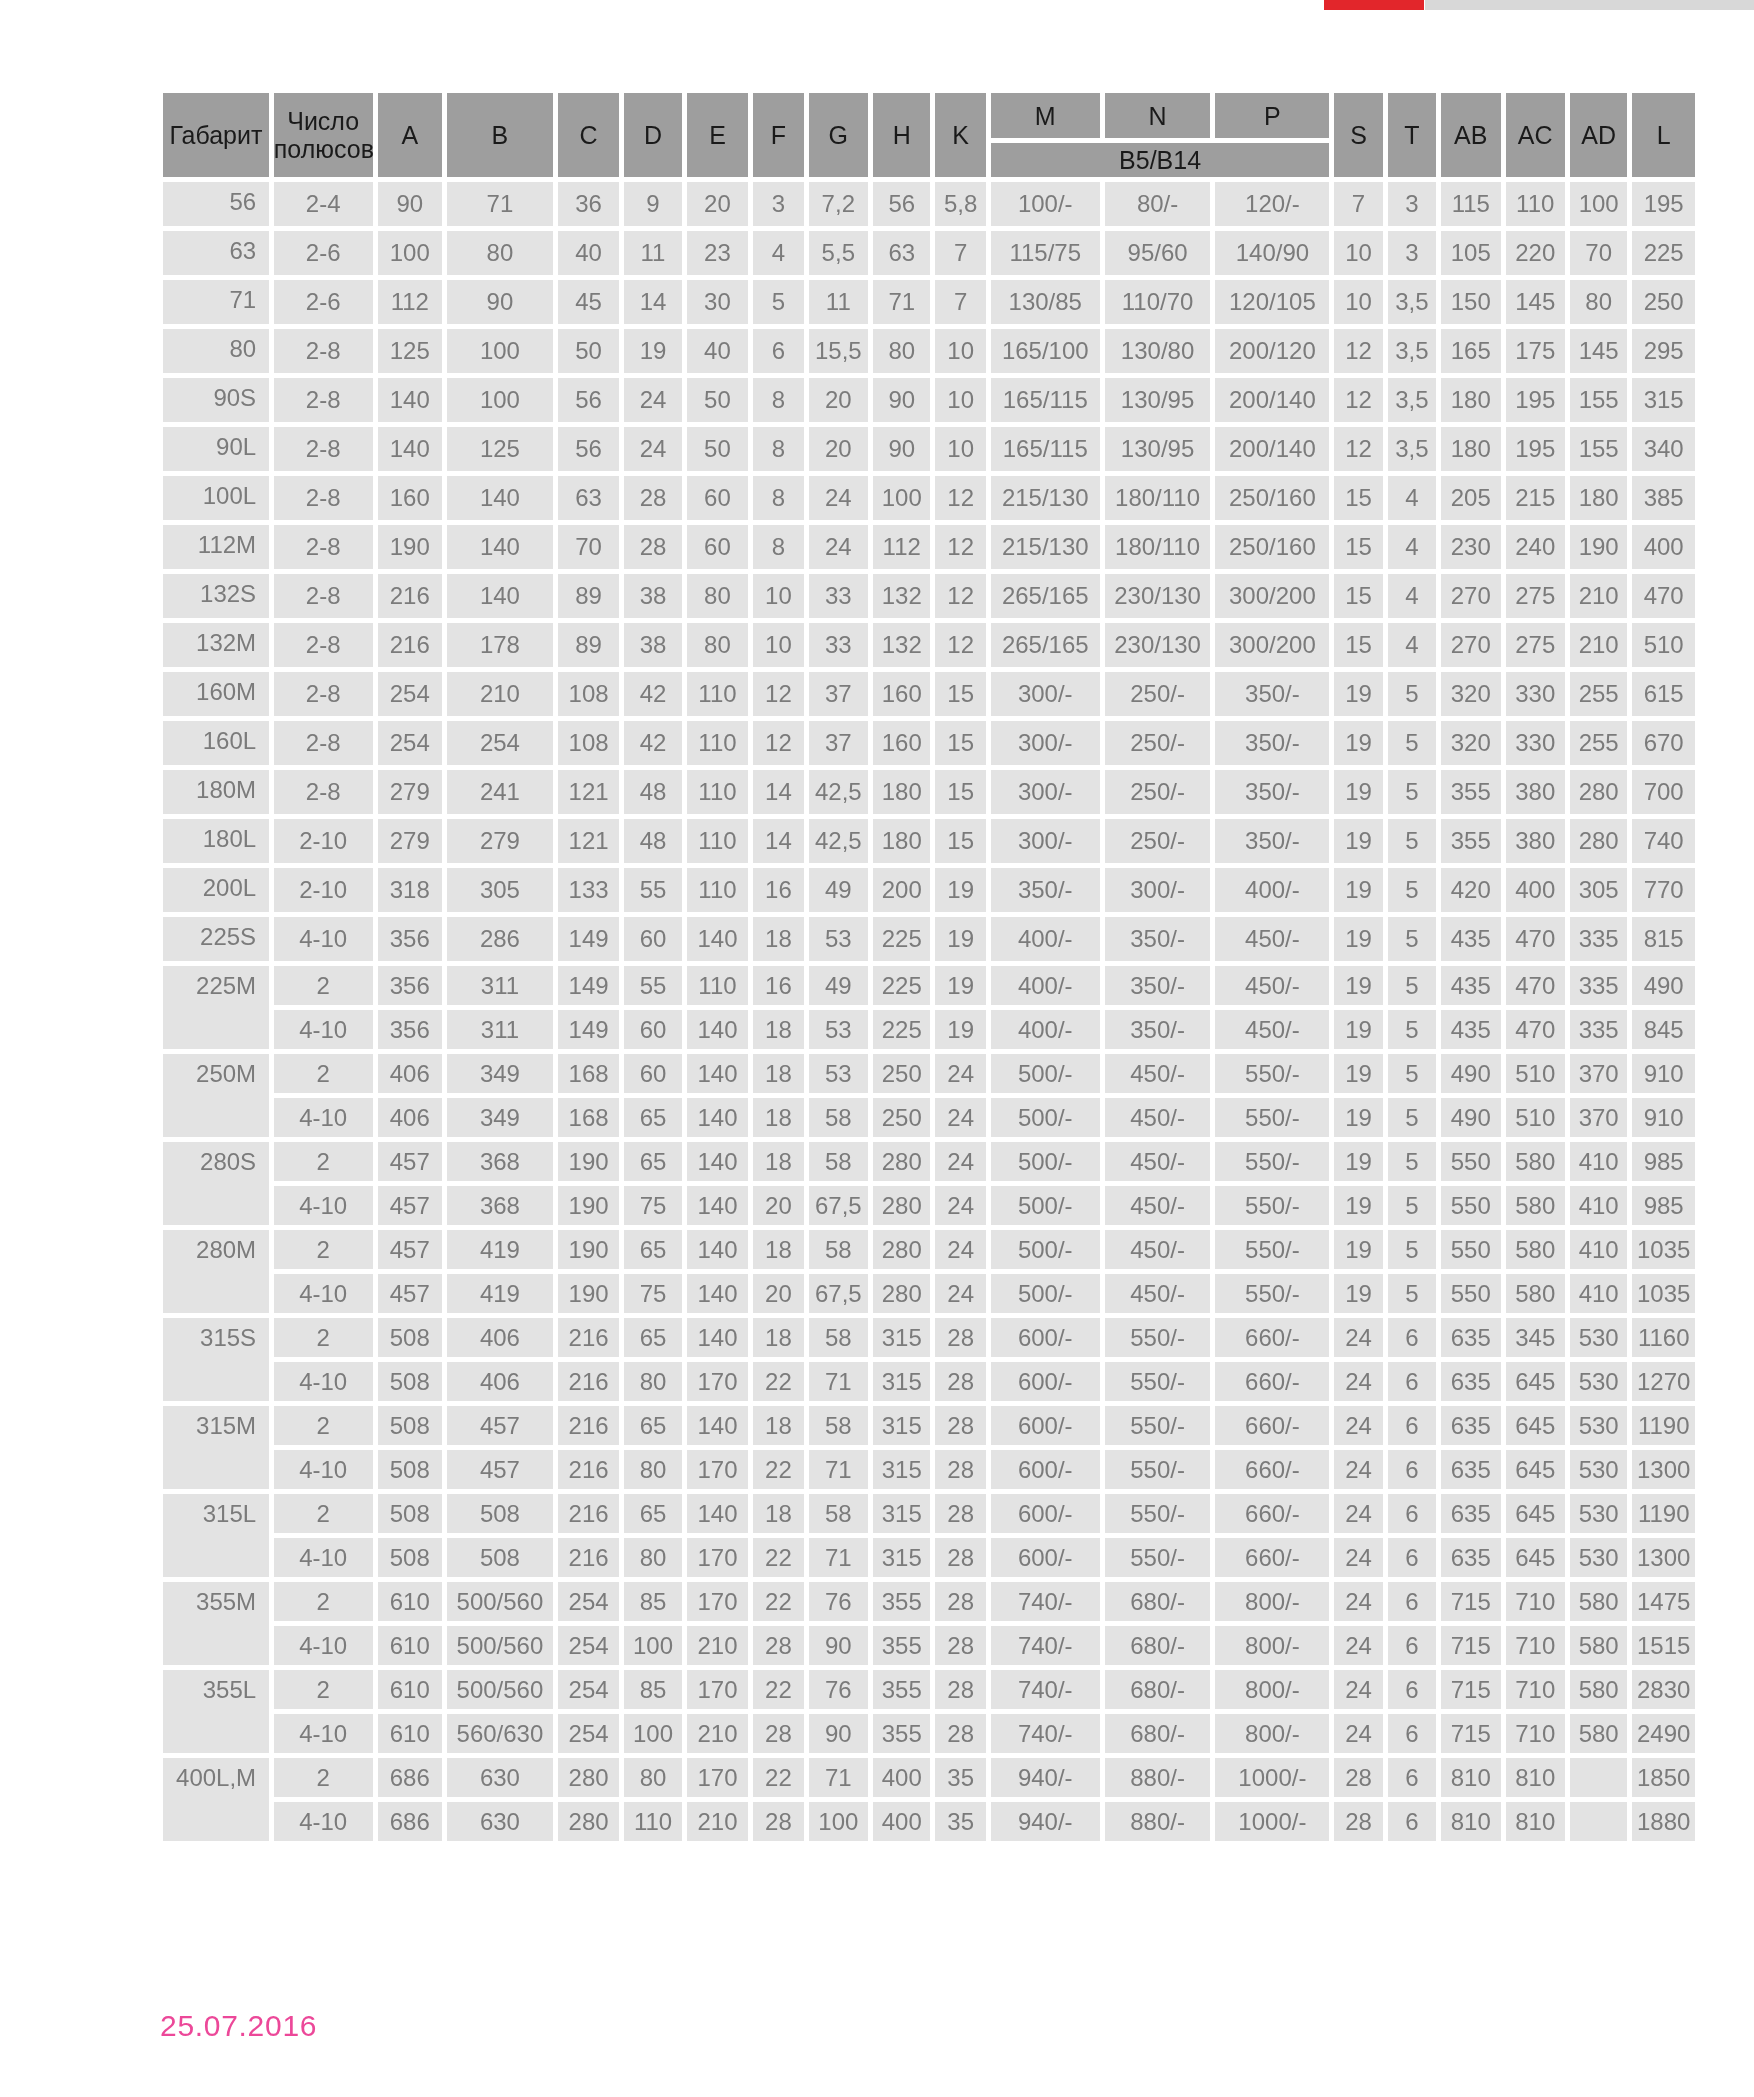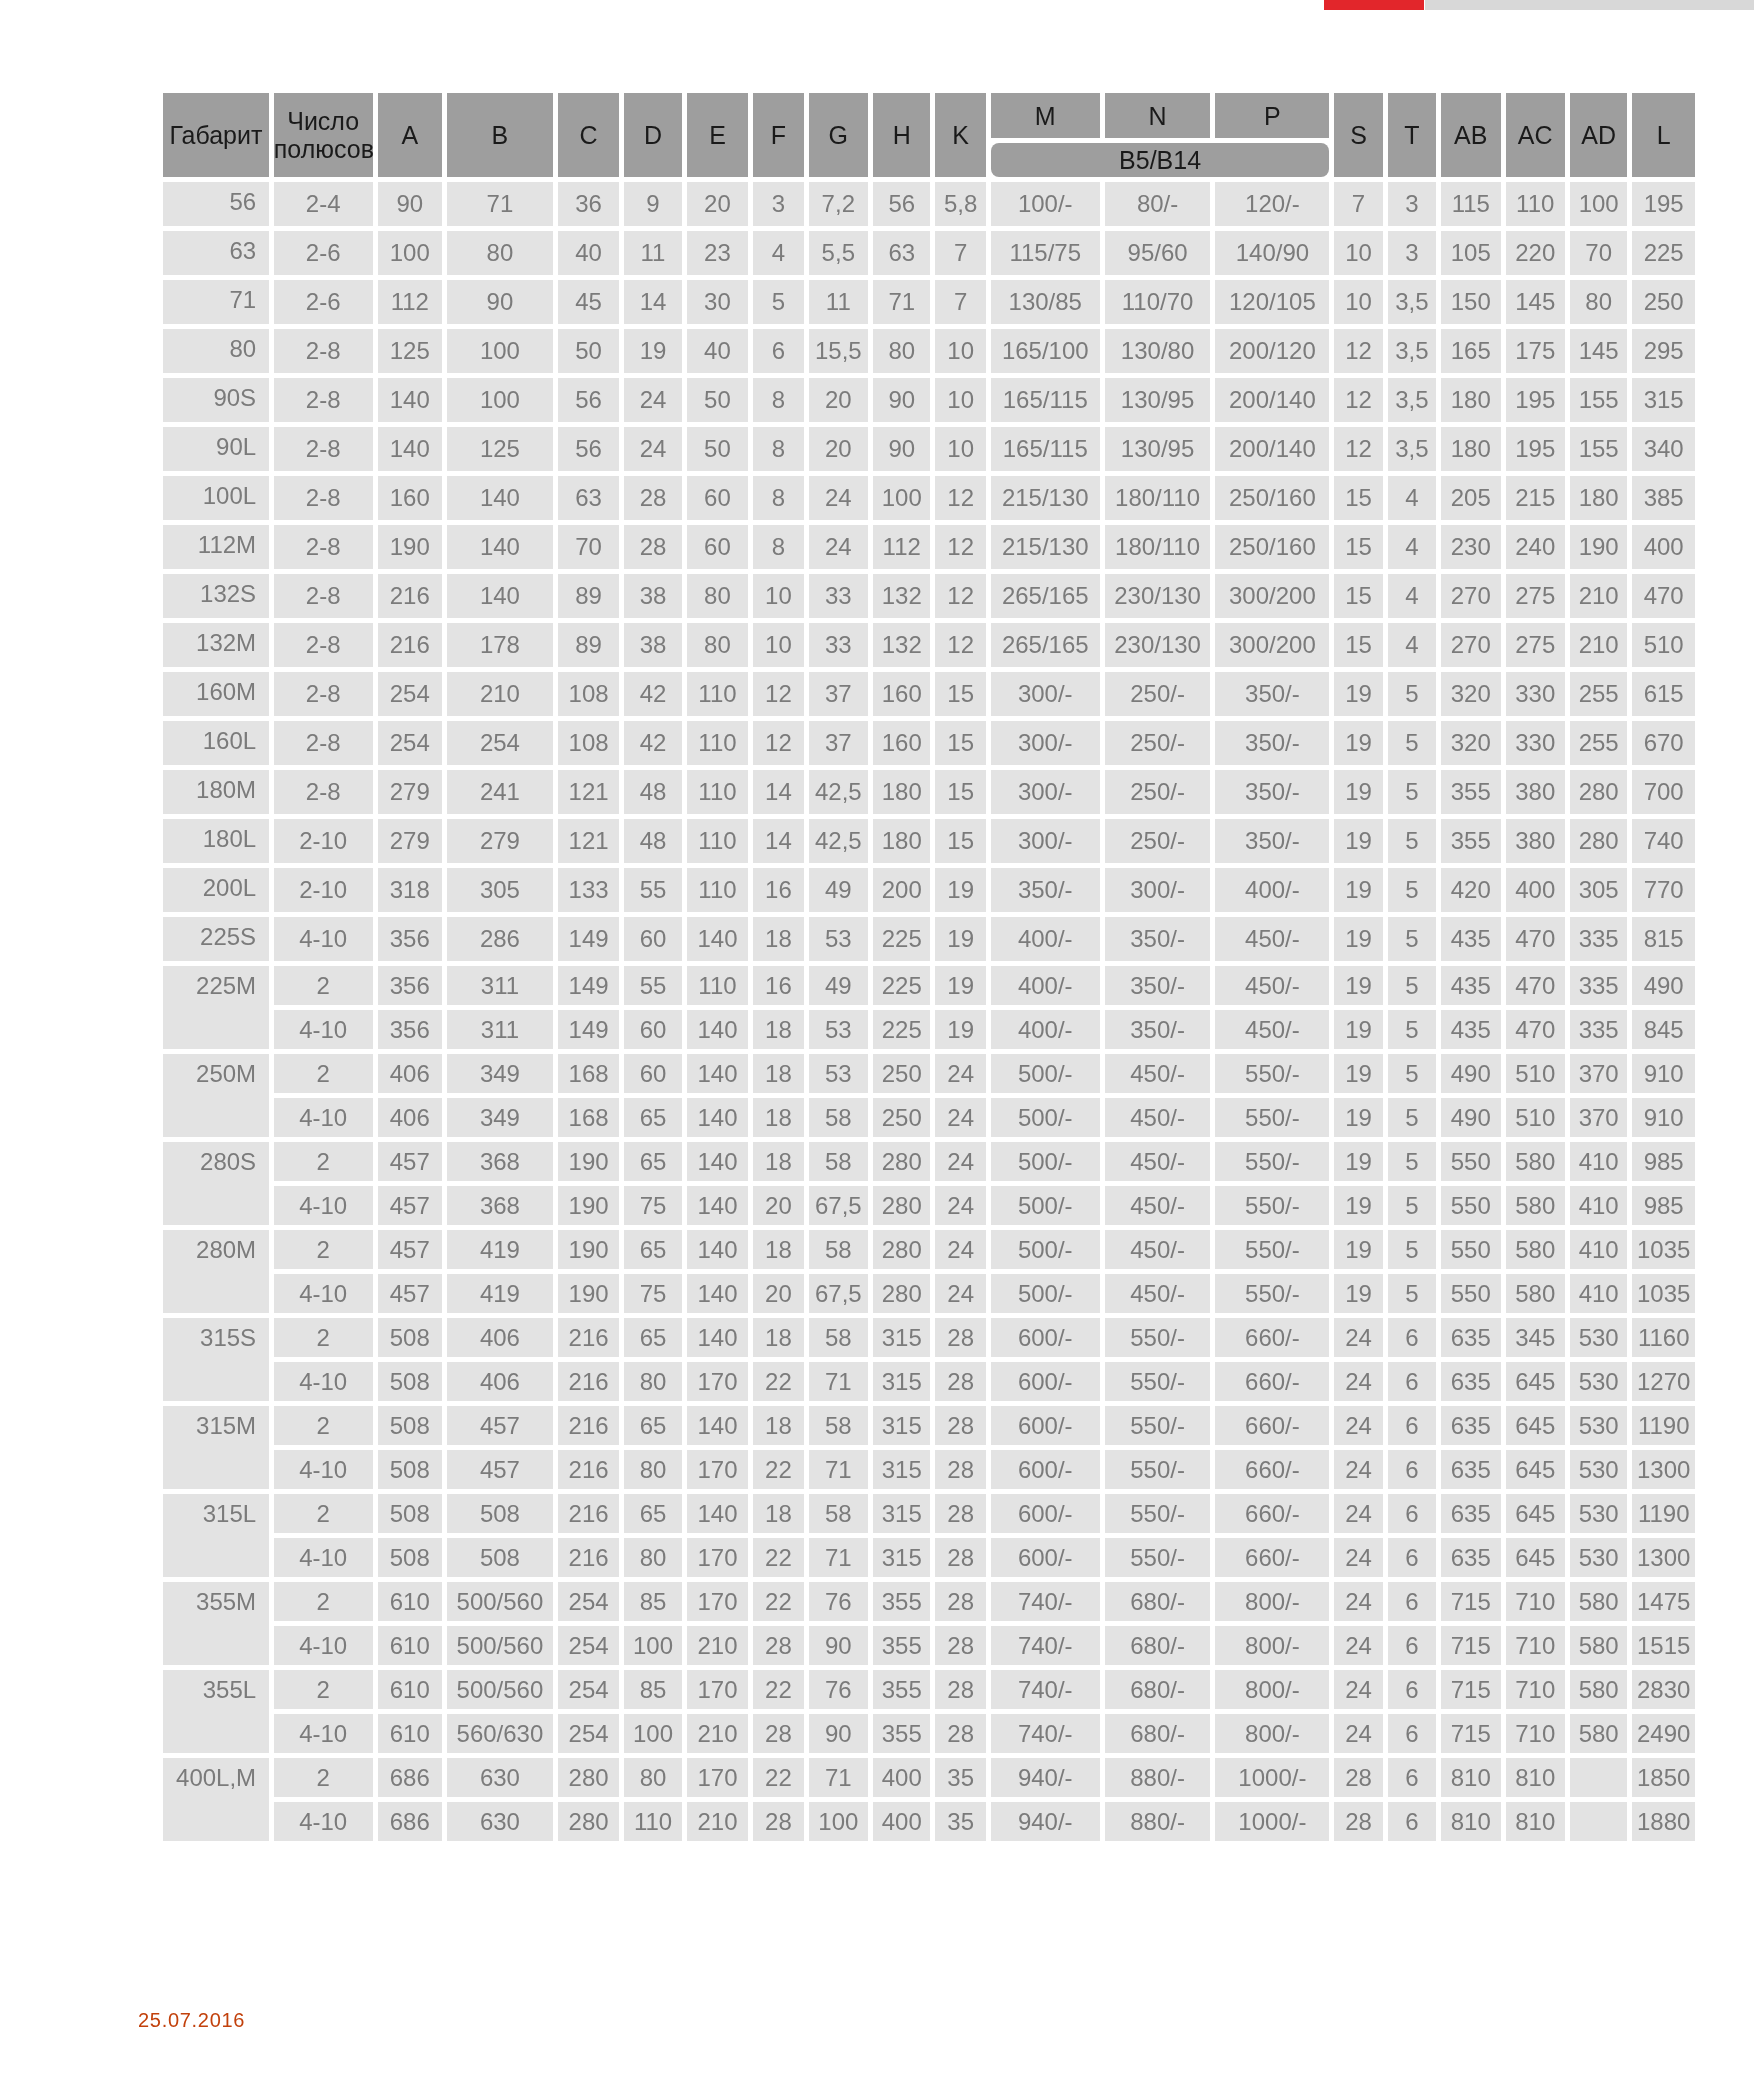--- a/index.html
+++ b/index.html
@@ -39,21 +39,21 @@
     color: #1a1a1a;
     font-size: 25px;
     font-weight: 400;
     line-height: 28px;
     text-align: center;
     vertical-align: middle;
     padding: 0;
     overflow: hidden;
   }
   table#dims thead tr.hdr-top th.flange { height: 45px; }
-  table#dims thead tr.hdr-sub th { height: 34px; border-radius: 8px; }
+  table#dims thead tr.hdr-sub th { height: 34px; }
   table#dims td {
     background: #e3e3e3;
     color: #7b7b7b;
     font-size: 24px;
     font-weight: 400;
     text-align: center;
     vertical-align: middle;
     height: 39px;
     padding: 0;
     white-space: nowrap;
@@ -61,24 +61,24 @@
   }
   table#dims td.gabarit {
     text-align: right;
     padding-right: 12.7px;
     vertical-align: top;
     padding-top: 5px;
     line-height: 30px;
   }
   #footer-date {
     position: absolute;
-    left: 138px;
+    left: 160px;
     top: 2009px;
-    font-size: 20px;
-    color: #c2410c;
+    font-size: 30px;
+    color: #ec4899;
     letter-spacing: 0.7px;
   }
 </style>
 </head>
 <body>
 
 <div id="page">
   <div id="top-red-bar" style="background: rgb(226, 38, 43);"></div>
   <div id="top-gray-bar" style="background: rgb(216, 216, 216);"></div>
 

